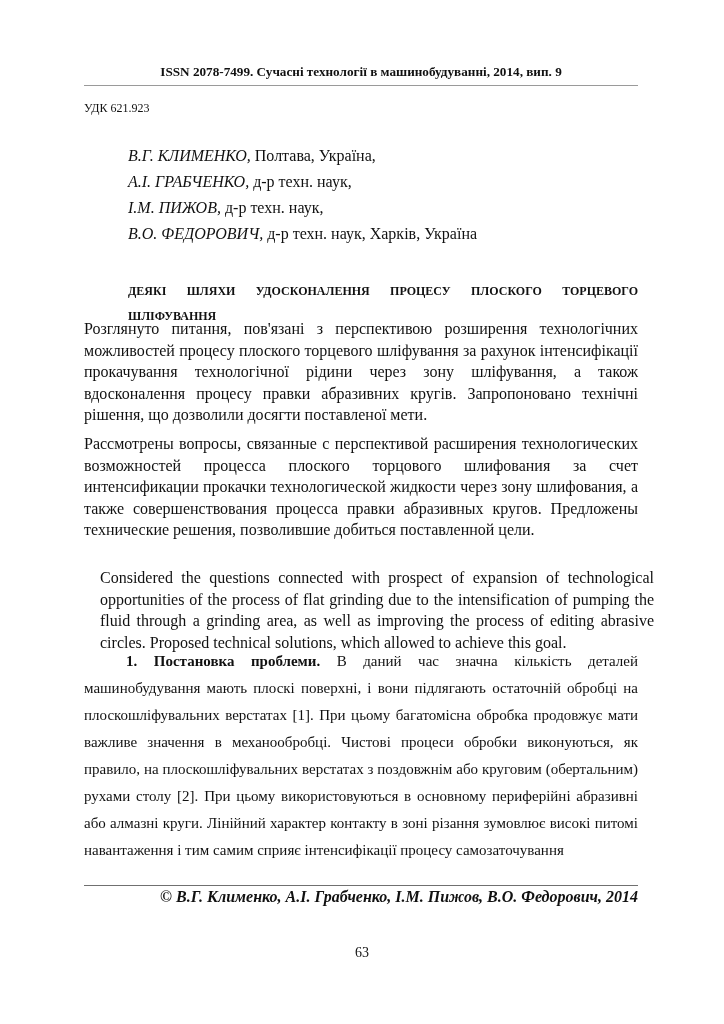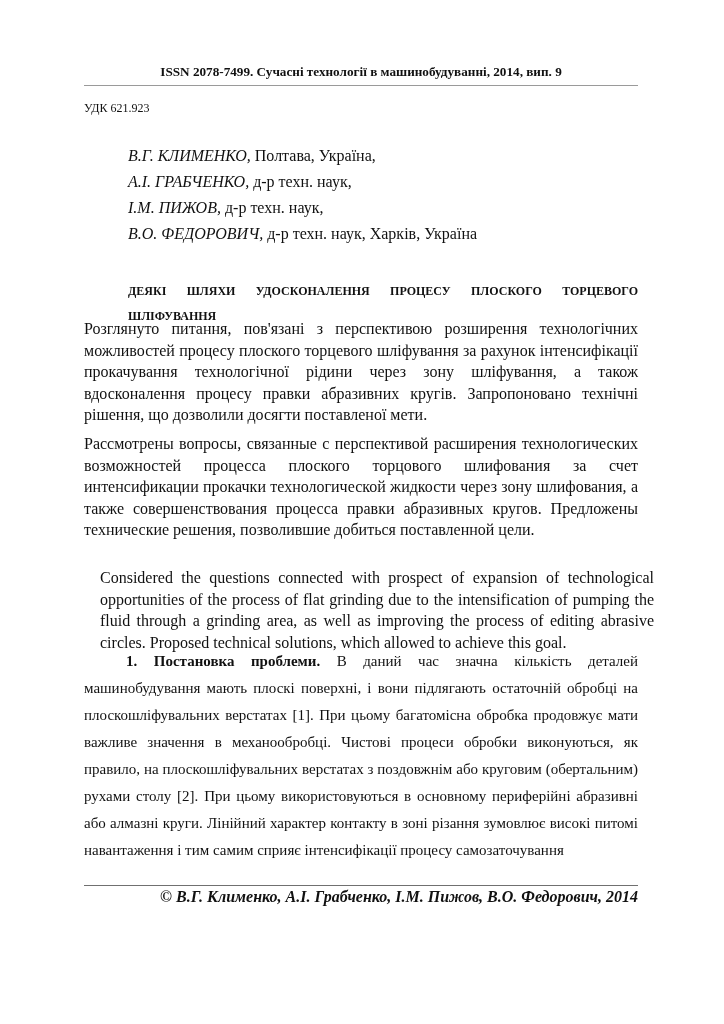--- a/index.html
+++ b/index.html
@@ -57,13 +57,14 @@
   <div class="title">ДЕЯКІ ШЛЯХИ УДОСКОНАЛЕННЯ ПРОЦЕСУ ПЛОСКОГО ТОРЦЕВОГО ШЛІФУВАННЯ</div>
 
   <p class="abstract abs-uk" style="margin:0">Розглянуто питання, пов'язані з перспективою розширення технологічних можливостей процесу плоского торцевого шліфування за рахунок інтенсифікації прокачування технологічної рідини через зону шліфування, а також вдосконалення процесу правки абразивних кругів. Запропоновано технічні рішення, що дозволили досягти поставленої мети.</p>
   <p class="abstract abs-ru" style="margin:0">Рассмотрены вопросы, связанные с перспективой расширения технологических возможностей процесса плоского торцового шлифования за счет интенсификации прокачки технологической жидкости через зону шлифования, а также совершенствования процесса правки абразивных кругов. Предложены технические решения, позволившие добиться поставленной цели.</p>
   <p class="abstract abs-en" style="margin:16px">Considered the questions connected with prospect of expansion of technological opportunities of the process of flat grinding due to the intensification of pumping the fluid through a grinding area, as well as improving the process of editing abrasive circles. Proposed technical solutions, which allowed to achieve this goal.</p>
 
   <p class="body-text" style="margin:0"><span class="lead">1. Постановка проблеми.</span><span> В даний час значна кількість деталей машинобудування мають плоскі поверхні, і вони підлягають остаточній обробці на плоскошліфувальних верстатах [1]. При цьому багатомісна обробка продовжує мати важливе значення в механообробці. Чистові процеси обробки виконуються, як правило, на плоскошліфувальних верстатах з поздовжнім або круговим (обертальним) рухами столу [2]. При цьому використовуються в основному периферійні абразивні або алмазні круги. Лінійний характер контакту в зоні різання зумовлює високі питомі навантаження і тим самим сприяє інтенсифікації процесу самозаточування</span></p>
 
   <div class="footer-rule"></div>
   <div class="copyright">© В.Г. Клименко, А.І. Грабченко, І.М. Пижов, В.О. Федорович, 2014</div>
+  <div class="page-number">63</div>
 </div>
 
 </body></html>

